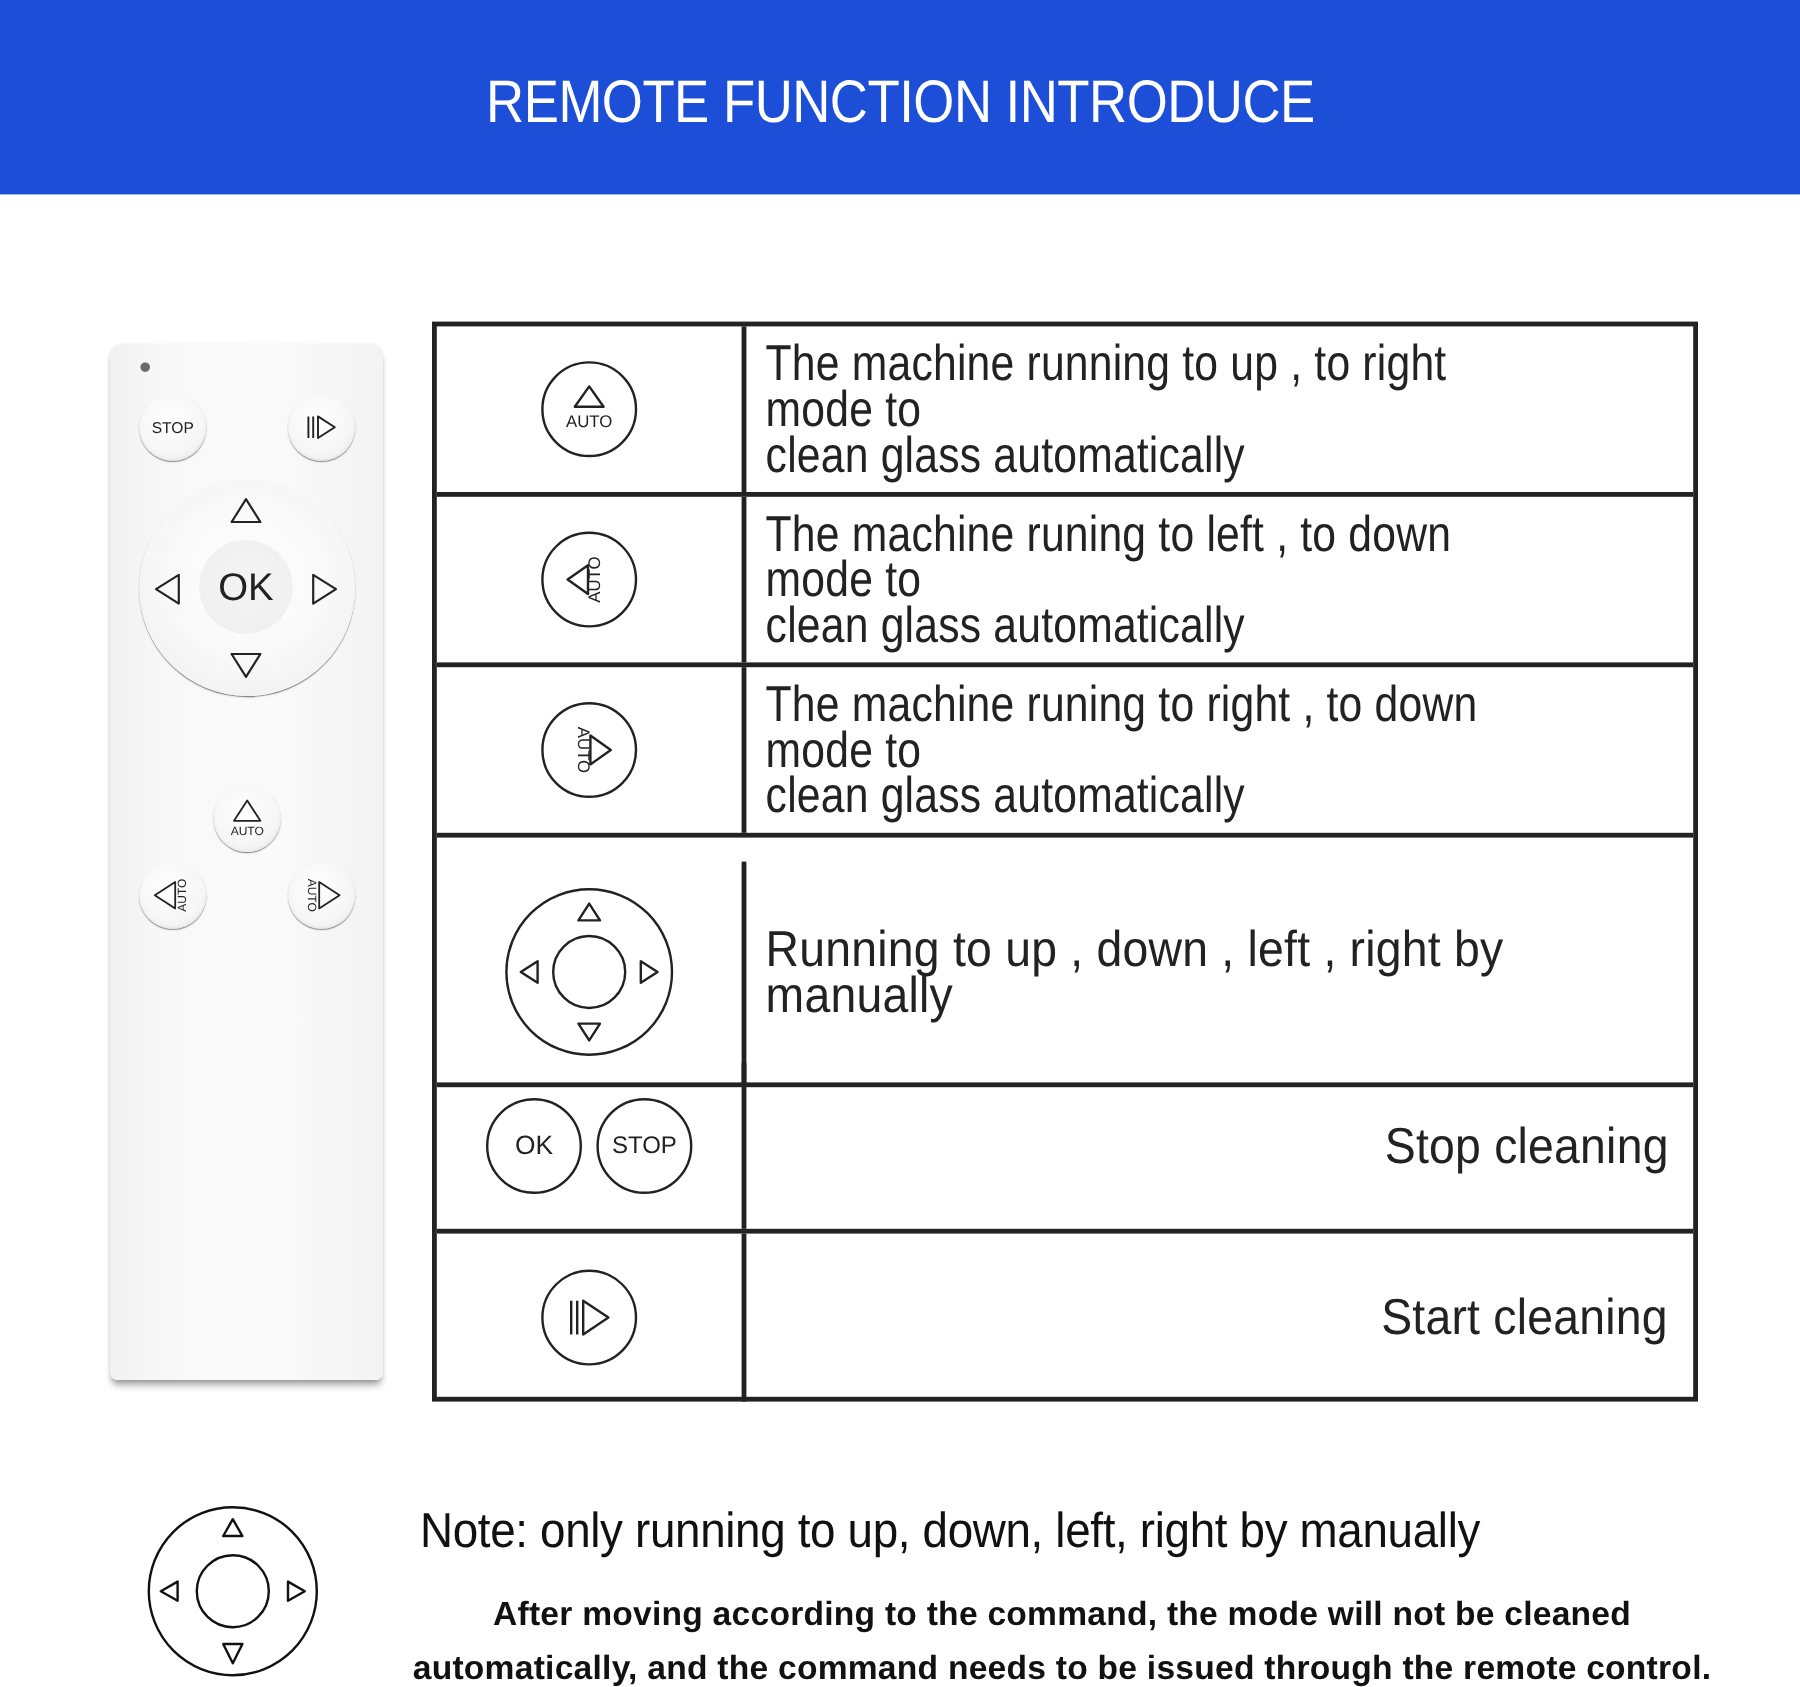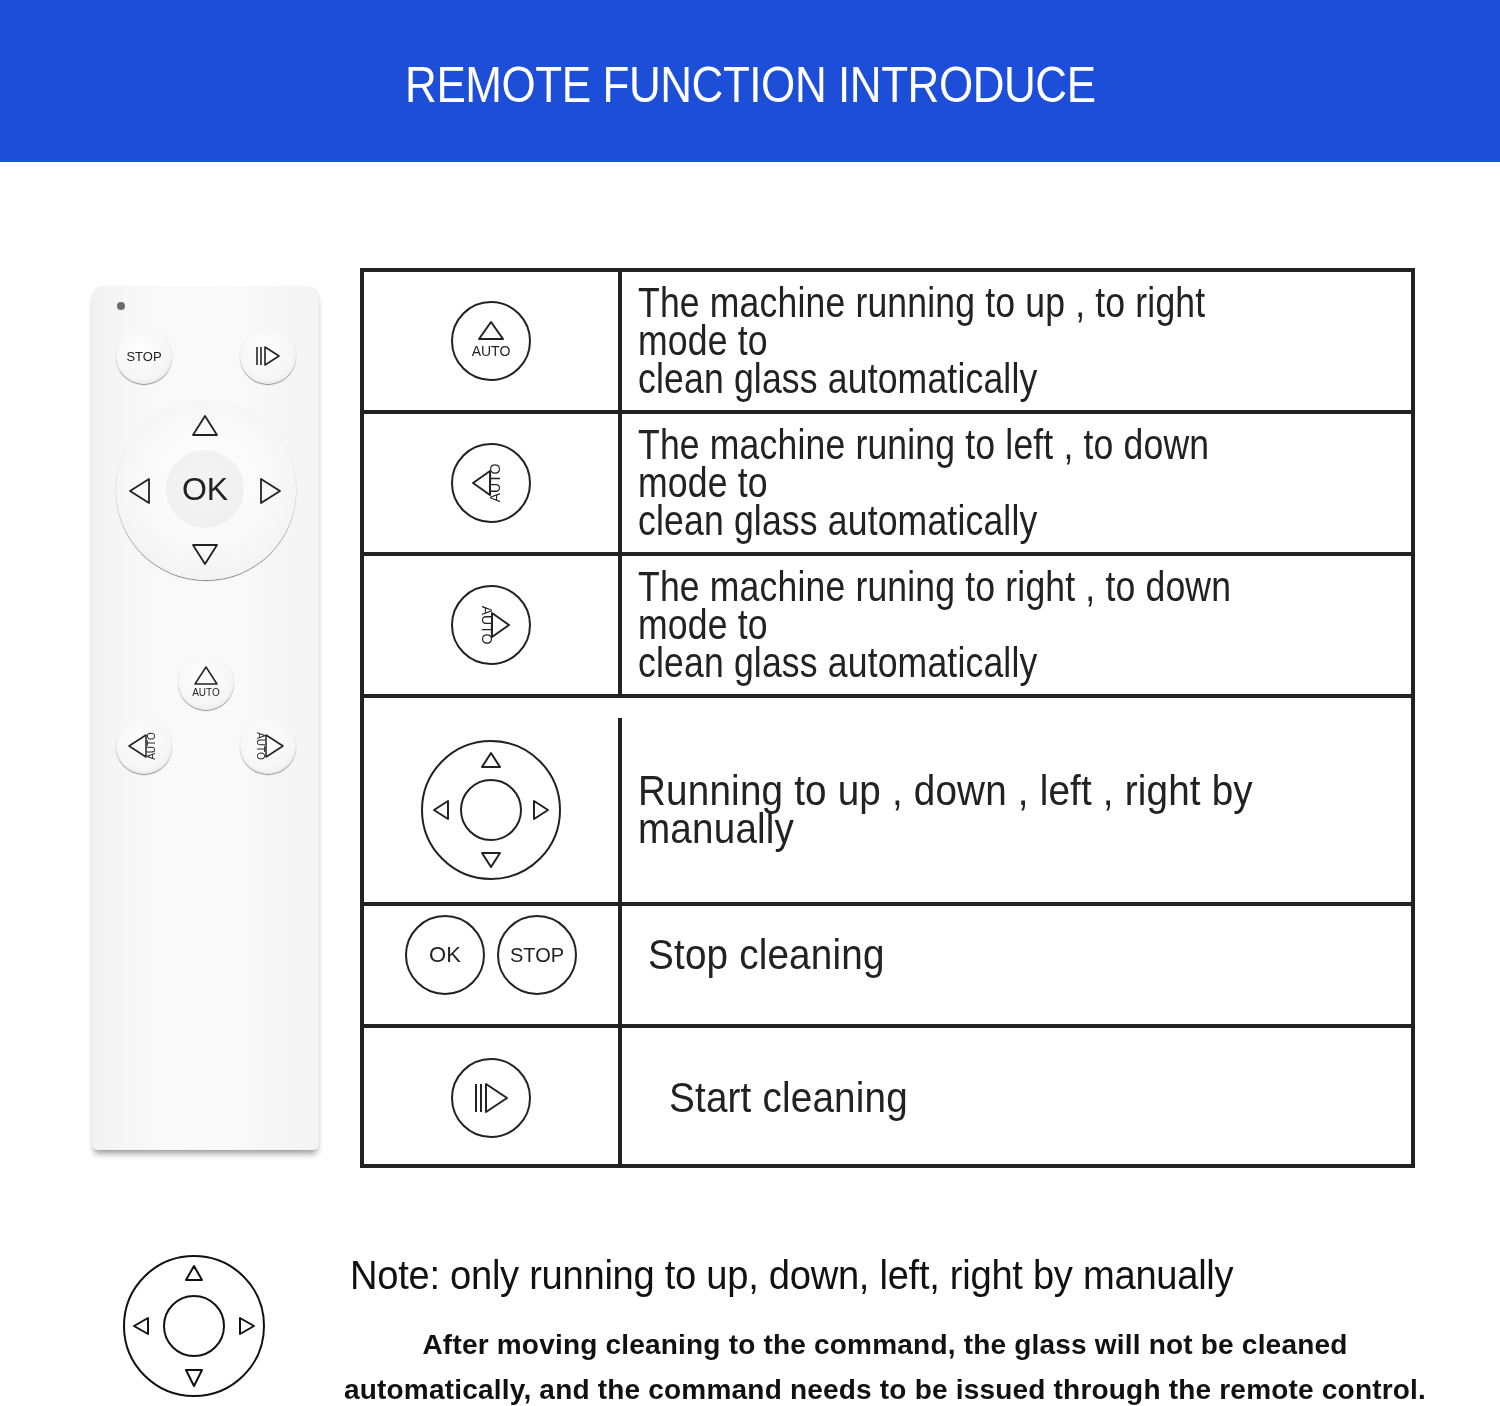--- a/index.html
+++ b/index.html
@@ -62,21 +62,21 @@
     .cell-icon {
       width: 258px; border-right: 4px solid #222; position: relative;
       display: flex; align-items: center; justify-content: center;
     }
     .cell-text {
       flex: 1; display: flex; align-items: center; padding-left: 16px;
       font-family: "Liberation Sans", sans-serif; font-size: 42px; color: #222;
       line-height: 38px; letter-spacing: 0.2px;
     }
     .cell-text span { display: block; transform: scaleX(0.92); transform-origin: left center; }
-    .cell-text.pad2 { padding-left: 26px; }
+    .cell-text.pad2 { padding-left: 26px; justify-content: flex-end; }
 
     .outline-btn {
       width: 80px; height: 80px; border: 2px solid #222; border-radius: 50%;
       display: flex; align-items: center; justify-content: center; position: relative;
       cursor: pointer; background: #fff;
     }
     .outline-btn .lbl { font-size: 22px; color: #222; }
 
     
     .note-dpad { position: absolute; left: 122px; top: 1254px; }
@@ -257,15 +257,15 @@
   <ellipse cx="72" cy="72" rx="70" ry="70" fill="none" stroke="#111" stroke-width="2"></ellipse>
   <ellipse cx="72" cy="72" rx="30" ry="30" fill="none" stroke="#111" stroke-width="2"></ellipse>
   <path d="M72 12 L80 26 L64 26 Z" fill="none" stroke="#111" stroke-width="2" stroke-linejoin="round"></path>
   <path d="M64 116 L80 116 L72 132 Z" fill="none" stroke="#111" stroke-width="2" stroke-linejoin="round"></path>
   <path d="M12 72 L26 64 L26 80 Z" fill="none" stroke="#111" stroke-width="2" stroke-linejoin="round"></path>
   <path d="M132 72 L118 64 L118 80 Z" fill="none" stroke="#111" stroke-width="2" stroke-linejoin="round"></path>
 </svg>
 
 <div class="note-title">Note: only running to up, down, left, right by manually</div>
 <div class="note-body">
-  <span>After moving cleaning to the command, the glass will not be cleaned</span>
+  <span>After moving according to the command, the mode will not be cleaned</span>
   <span>automatically, and the command needs to be issued through the remote control.</span>
 </div>
 
 </body></html>

